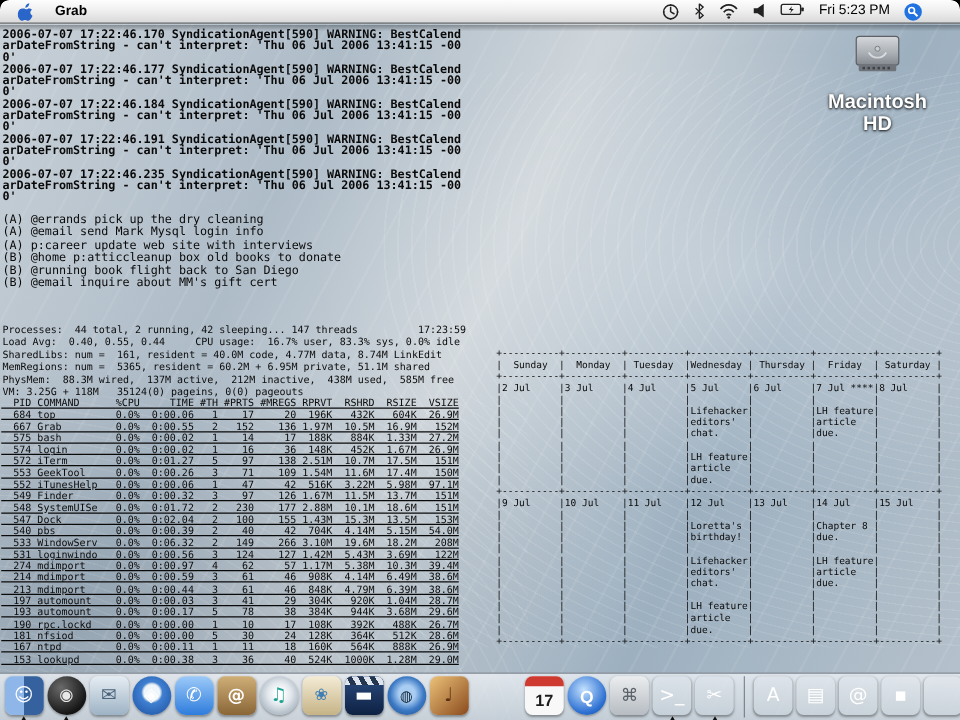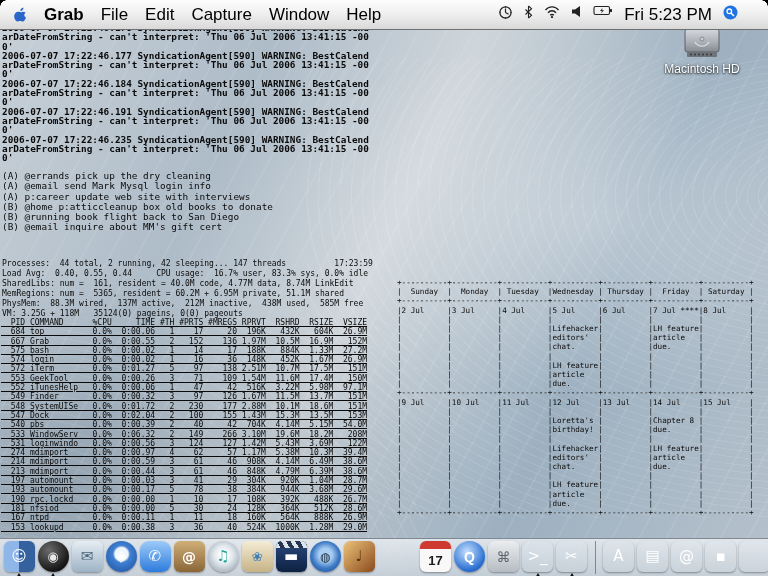--- a/index.html
+++ b/index.html
@@ -16,24 +16,24 @@
     background: repeating-linear-gradient(118deg, rgba(255,255,255,.10) 0 2px, transparent 2px 24px);
     opacity:.7; }
   .dot-tex { position:absolute; left:40%; top:10%; width:60%; height:80%; pointer-events:none;
     background: repeating-radial-gradient(ellipse at 110% 30%, rgba(255,255,255,.22) 0 1.5px, transparent 1.5px 11px);
     opacity:.45; }
   .dot-tex2 { position:absolute; left:0; top:55%; width:55%; height:45%; pointer-events:none;
     background: repeating-radial-gradient(ellipse at -10% 120%, rgba(255,255,255,.20) 0 1.5px, transparent 1.5px 12px);
     opacity:.4; }
 
   
-  #menubar { position:absolute; left:0; top:0; width:768px; height:30px; z-index:50;
+  #menubar { position:absolute; left:0; top:0; width:768px; height:19px; z-index:50;
     background:linear-gradient(#fdfdfd,#f0f0f0 45%,#d9d9d9);
     border-bottom:1px solid #6f6f6f;
-    display:flex; align-items:center; font-size:17px; color:#000; }
+    display:flex; align-items:center; font-size:11px; color:#000; }
   #menubar .left { display:flex; align-items:center; gap:17px; padding-left:14px; }
   #menubar .appname { font-weight:bold; }
   .menu-item { cursor:default; }
   #menubar .right { margin-left:auto; display:flex; align-items:flex-start; gap:11px; padding-right:30px; }
   #menubar svg { display:block; }
   .mb-shadow { position:absolute; left:0; top:20px; width:768px; height:5px; z-index:40;
     background:linear-gradient(rgba(0,0,0,.30), transparent); pointer-events:none; }
   .corner { position:absolute; top:0; width:7px; height:7px; z-index:60; }
   .corner.l { left:0; background:radial-gradient(circle at 100% 100%, transparent 6.5px, #000 7px); }
   .corner.r { right:0; background:radial-gradient(circle at 0 100%, transparent 6.5px, #000 7px); }
@@ -42,21 +42,21 @@
   pre.geek { position:absolute; font-family:"DejaVu Sans Mono", monospace; color:#0a0a0a;
     white-space:pre; z-index:5; }
   #syslog   { left:2px;  top:23px;  font-size:9.4px; line-height:9.3px;font-weight:bold; }
   #todo     { left:2px;  top:171px; font-size:9.4px; line-height:10.3px; }
   #topsum   { left:2px;  top:259px; font-size:8px;   line-height:10px; }
   #proctbl  { left:1px;  top:318px; font-size:8px;   line-height:9.3px;text-decoration:underline; }
   #calendar { left:397px;top:278px; font-size:7.6px; line-height:9.2px; }
 
   
   #hd { position:absolute; left:652px; top:28px; width:100px; text-align:center; z-index:5; }
-  #hd .hd-label { margin-top:0; font-size:12px; font-weight:normal; color:#fff;
+  #hd .hd-label { margin-top:10px; font-size:16px; font-weight:bold; color:#fff;
     text-shadow:0 1px 2px rgba(0,0,0,.85), 0 0 3px rgba(0,0,0,.5); }
 
   
   #dock { position:absolute; left:0; bottom:0; width:768px; height:38px; z-index:50;
     background:linear-gradient(rgba(238,242,246,.78), rgba(205,213,220,.78));
     border-top:1px solid rgba(90,100,110,.65);
     display:flex; align-items:flex-start; padding:2px 0 0 2px; }
   .dock-item { position:relative; width:31px; height:31px; margin:0 1.5px; border-radius:6px;
     box-shadow:0 1px 2px rgba(0,0,0,.35); display:flex; align-items:center; justify-content:center;
     cursor:default; flex:none; }
@@ -123,27 +123,20 @@
   <div class="dot-tex2"></div>
 
   <div id="menubar">
     <div class="left">
       <span>
         <svg width="13" height="15" viewBox="0 0 13 15">
           <path fill="#2a66c9" d="M9.4.6c.1.9-.3 1.8-.8 2.4-.6.7-1.5 1.2-2.3 1.1-.1-.8.3-1.7.8-2.3C7.7 1.1 8.7.7 9.4.6zM12 10.5c-.3.8-.5 1.2-.9 1.9-.6 1-1.5 2.2-2.6 2.2-1 0-1.2-.6-2.5-.6s-1.6.6-2.5.6c-1.1 0-1.9-1.1-2.5-2C-.7 9.8.5 6.2 2.3 5.2c.9-.5 1.9-.5 2.7-.5.8 0 1.4.6 2.1.6.7 0 1.1-.6 2.1-.6.8 0 1.7.3 2.5 1.1-2.1 1.1-1.8 4 .3 4.7z"></path>
         </svg>
       </span>
       <span class="appname">Grab</span>
-      <span style="display:flex;gap:17px;">
-          <span class="menu-item">File</span>
-          <span class="menu-item">Edit</span>
-          <span class="menu-item">Capture</span>
-          <span class="menu-item">Window</span>
-          <span class="menu-item">Help</span>
-        </span>
     </div>
     <div class="right">
       <span>
         <svg width="15" height="15" viewBox="0 0 15 15">
           <circle cx="7.5" cy="7.5" r="5.6" fill="none" stroke="#222" stroke-width="1.2"></circle>
           <path d="M7.5 7.5 L7.5 3.4 M7.5 7.5 L10.6 9.2" stroke="#222" stroke-width="1.2" fill="none"></path>
           <circle cx="7.5" cy="2" r=".7" fill="#222"></circle>
             <circle cx="13" cy="7.5" r=".7" fill="#222"></circle>
           <circle cx="7.5" cy="13" r=".7" fill="#222"></circle>
             <circle cx="2" cy="7.5" r=".7" fill="#222"></circle>

